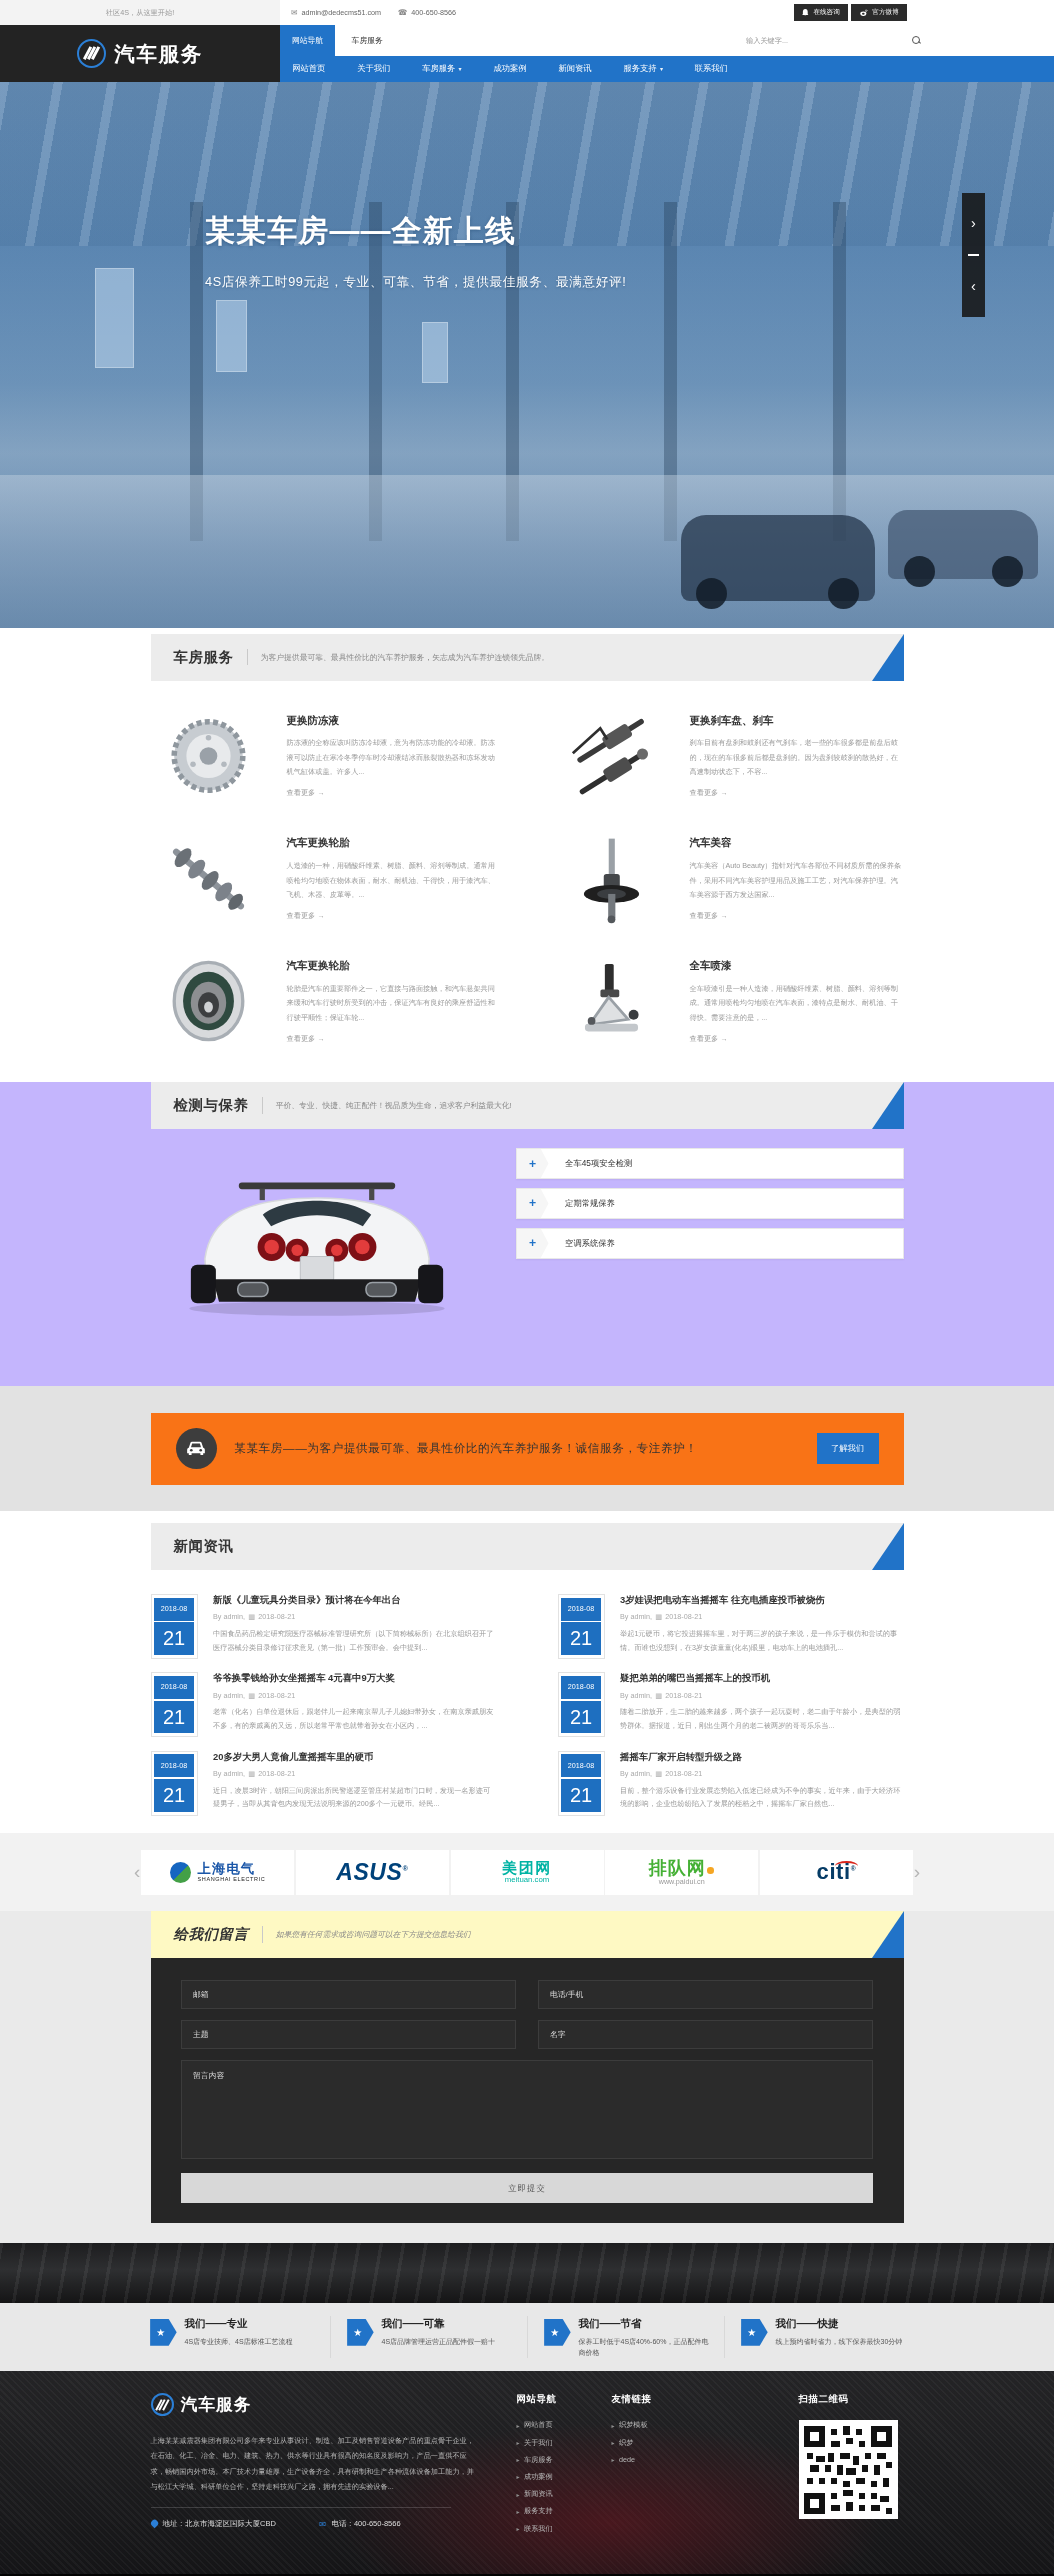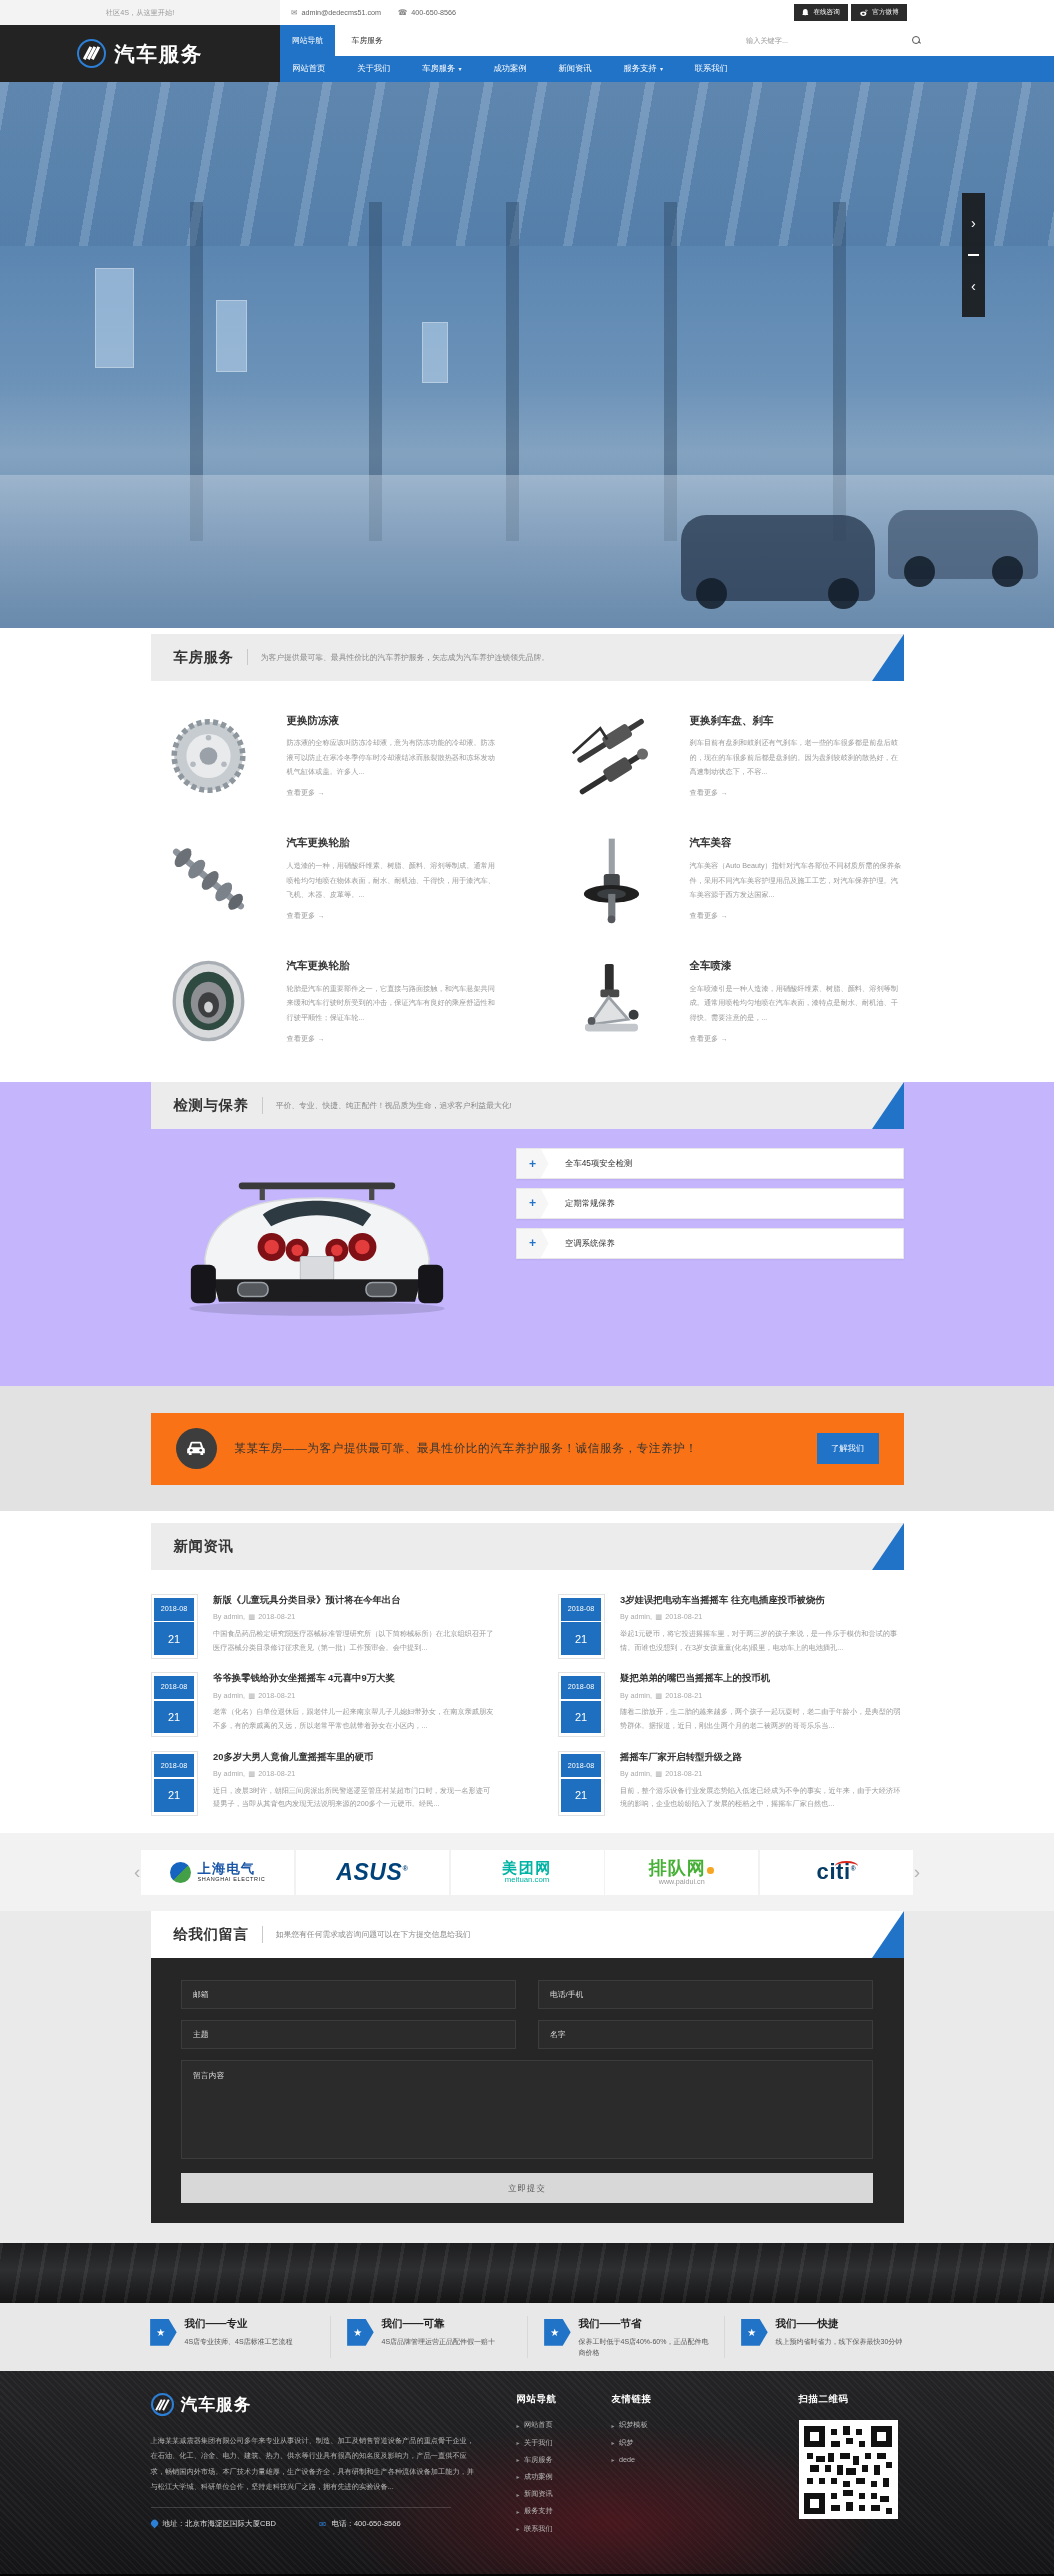--- a/index.html
+++ b/index.html
@@ -93,21 +93,21 @@
   .cta-text { font-size:11.6px; color:#333; letter-spacing:0.6px; }
   .cta-btn { margin-left:auto; width:62px; height:31px; background:#2173c8; color:#fff; font-size:8.3px; display:flex; align-items:center; justify-content:center; cursor:pointer; flex:none; }
 
   
   .news-section { height:322px; padding-top:11.6px; overflow:hidden; background:#fff; }
   .news-grid { margin-top:24.4px; display:grid; grid-template-columns:1fr 1fr; column-gap:61px; row-gap:13.3px; }
   .news-item { display:flex; gap:15.5px; min-height:65px; cursor:pointer; }
   .news-badge { width:47px; height:65px; border:0.6px solid #e2e2e2; background:#fff; padding:2.8px; flex:none; }
   .nb-inner { height:100%; display:flex; flex-direction:column; gap:1.7px; }
   .nb-month { background:#1e6fc0; color:#fff; font-size:7.2px; height:23px; display:flex; align-items:center; justify-content:center; text-align:center; line-height:1.2; }
-  .nb-day { background:#1e6fc0; color:#fff; font-size:11px; flex:1; display:flex; align-items:center; justify-content:center; }
+  .nb-day { background:#1e6fc0; color:#fff; font-size:20px; flex:1; display:flex; align-items:center; justify-content:center; }
   .news-title { font-size:9.4px; font-weight:bold; color:#333; }
   .news-meta { color:#aaa; font-size:7.2px; margin:5.5px 0 5.5px; display:flex; align-items:center; gap:3.3px; }
   .news-exc { font-size:7.2px; color:#999; line-height:1.9; }
 
   
   .partners { height:78px; background:#f2f2f2; display:flex; align-items:center; position:relative; }
   .partner-row { width:776px; margin:0 auto; display:flex; gap:1.7px; justify-content:center; }
   .partner-box { width:153px; height:45px; background:#fff; display:flex; align-items:center; justify-content:center; gap:6.6px; cursor:pointer; overflow:hidden; }
   .p-arrow { position:absolute; top:50%; transform:translateY(-50%); color:#b5b5b5; font-size:19px; cursor:pointer; }
   .p-arrow.prev { left:134px; } .p-arrow.next { right:134px; }
@@ -123,21 +123,21 @@
   .p-pd { display:flex; flex-direction:column; align-items:center; line-height:1.15; position:relative; }
   .p-pd-cn { font-size:18px; font-weight:bold; color:#45b035; letter-spacing:1.1px; }
   .p-pd-cn .mascot { display:inline-block; width:6.6px; height:6.6px; border-radius:50%; background:#f5a623; margin:0 1.1px; }
   .p-pd-en { font-size:7.2px; color:#999; }
   .p-citi { position:relative; font-size:22px; font-weight:bold; color:#053b65; letter-spacing:0.6px; }
   .p-citi .arc { position:absolute; left:46%; top:2.2px; width:23px; height:10px; border-top:2.8px solid #d9261c; border-radius:50%; }
   .p-citi sup { font-size:6.6px; }
 
   
   .msg-section { height:332px; background:#eaeaea; overflow:hidden; }
-  .msg-section .secbar { background:#ffffff; height:47px; }
+  .msg-section .secbar { background:#fef9c3; height:47px;font-style:italic; }
   .form-panel { width:753px; margin:0 auto; background:#262626; padding:22px 30.5px 20px; }
   .form-row { display:flex; gap:22px; margin-bottom:11px; }
   .f-input { flex:1; height:29px; background:#2b2b2b; border:0.6px solid #3c3c3c; color:#eee; padding:0 11px; font-size:7.8px; font-family:inherit; }
   .f-input::placeholder, .f-textarea::placeholder { color:#ddd; }
   .f-textarea { width:100%; height:99px; background:#2b2b2b; border:0.6px solid #3c3c3c; color:#eee; padding:8.9px 11px; font-size:7.8px; resize:none; font-family:inherit; }
   .f-submit { width:100%; height:30px; background:#d8d8d8; border:none; color:#555; font-size:8.3px; margin-top:12.2px; cursor:pointer; letter-spacing:1.1px; font-family:inherit; }
 
   
   .waveband { height:60px; background:
     repeating-linear-gradient(100deg, rgba(255,255,255,.06) 0 3.3px, rgba(0,0,0,0) 3.3px 22px),
@@ -274,20 +274,24 @@
   <div class="post" style="left:35%"></div>
   <div class="post" style="left:48%"></div>
   <div class="post" style="left:63%"></div>
   <div class="post" style="left:79%"></div>
   <div class="sign" style="left:9%;top:34%;width:39px;height:100px"></div>
   <div class="sign" style="left:20.5%;top:40%;width:30.5px;height:72px"></div>
   <div class="sign" style="left:40%;top:44%;width:26.6px;height:61px"></div>
   <div class="hero-floor"></div>
   <div class="hero-car" style="right:17%;bottom:5%;width:194px;height:86px"></div>
   <div class="hero-car small" style="right:1.5%;bottom:9%;width:150px;height:69px"></div>
+  <div class="hero-caption">
+    <h1>某某车房——全新上线</h1>
+    <p>4S店保养工时99元起，专业、可靠、节省，提供最佳服务、最满意好评!</p>
+  </div>
   <div class="hero-ctrl">
     <span class="hero-arrow">›</span>
     <span class="hero-dash"></span>
     <span class="hero-arrow">‹</span>
   </div>
 </div>
 
 <section class="svc-section">
   <div class="container">
     <div class="secbar">

